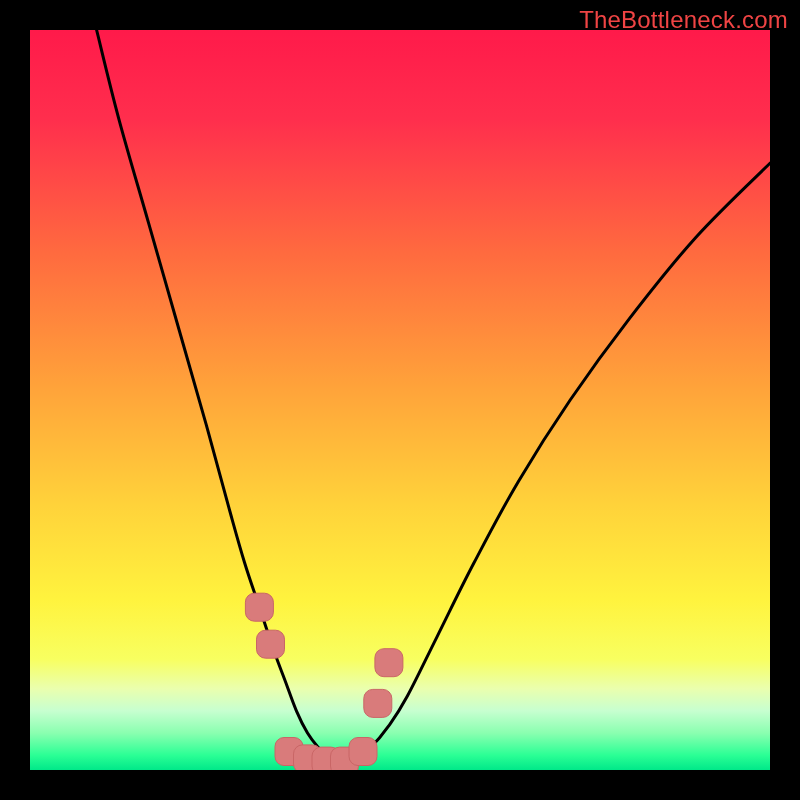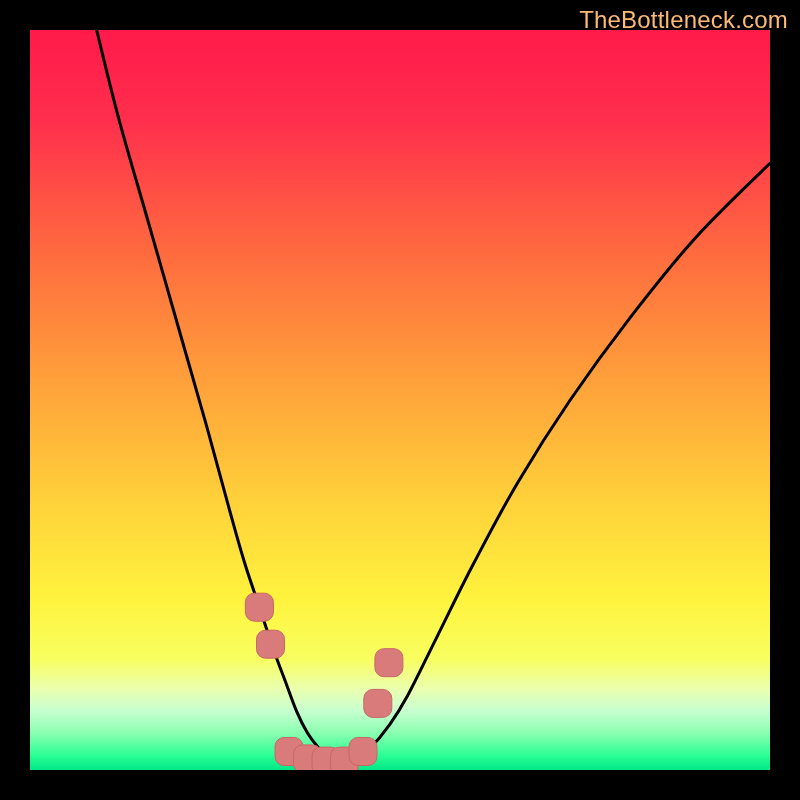--- a/index.html
+++ b/index.html
@@ -30,21 +30,21 @@
   .gradient {
     position: absolute;
     inset: 0;
   }
   .watermark {
     position: absolute;
     top: 6px;
     right: 12px;
     font-size: 24px;
     font-weight: 500;
-    color: #fdba74;
+    color: #ef4444;
     letter-spacing: 0.2px;
     user-select: none;
   }
   svg.curves {
     position: absolute;
     inset: 0;
     width: 100%;
     height: 100%;
   }
 </style>

